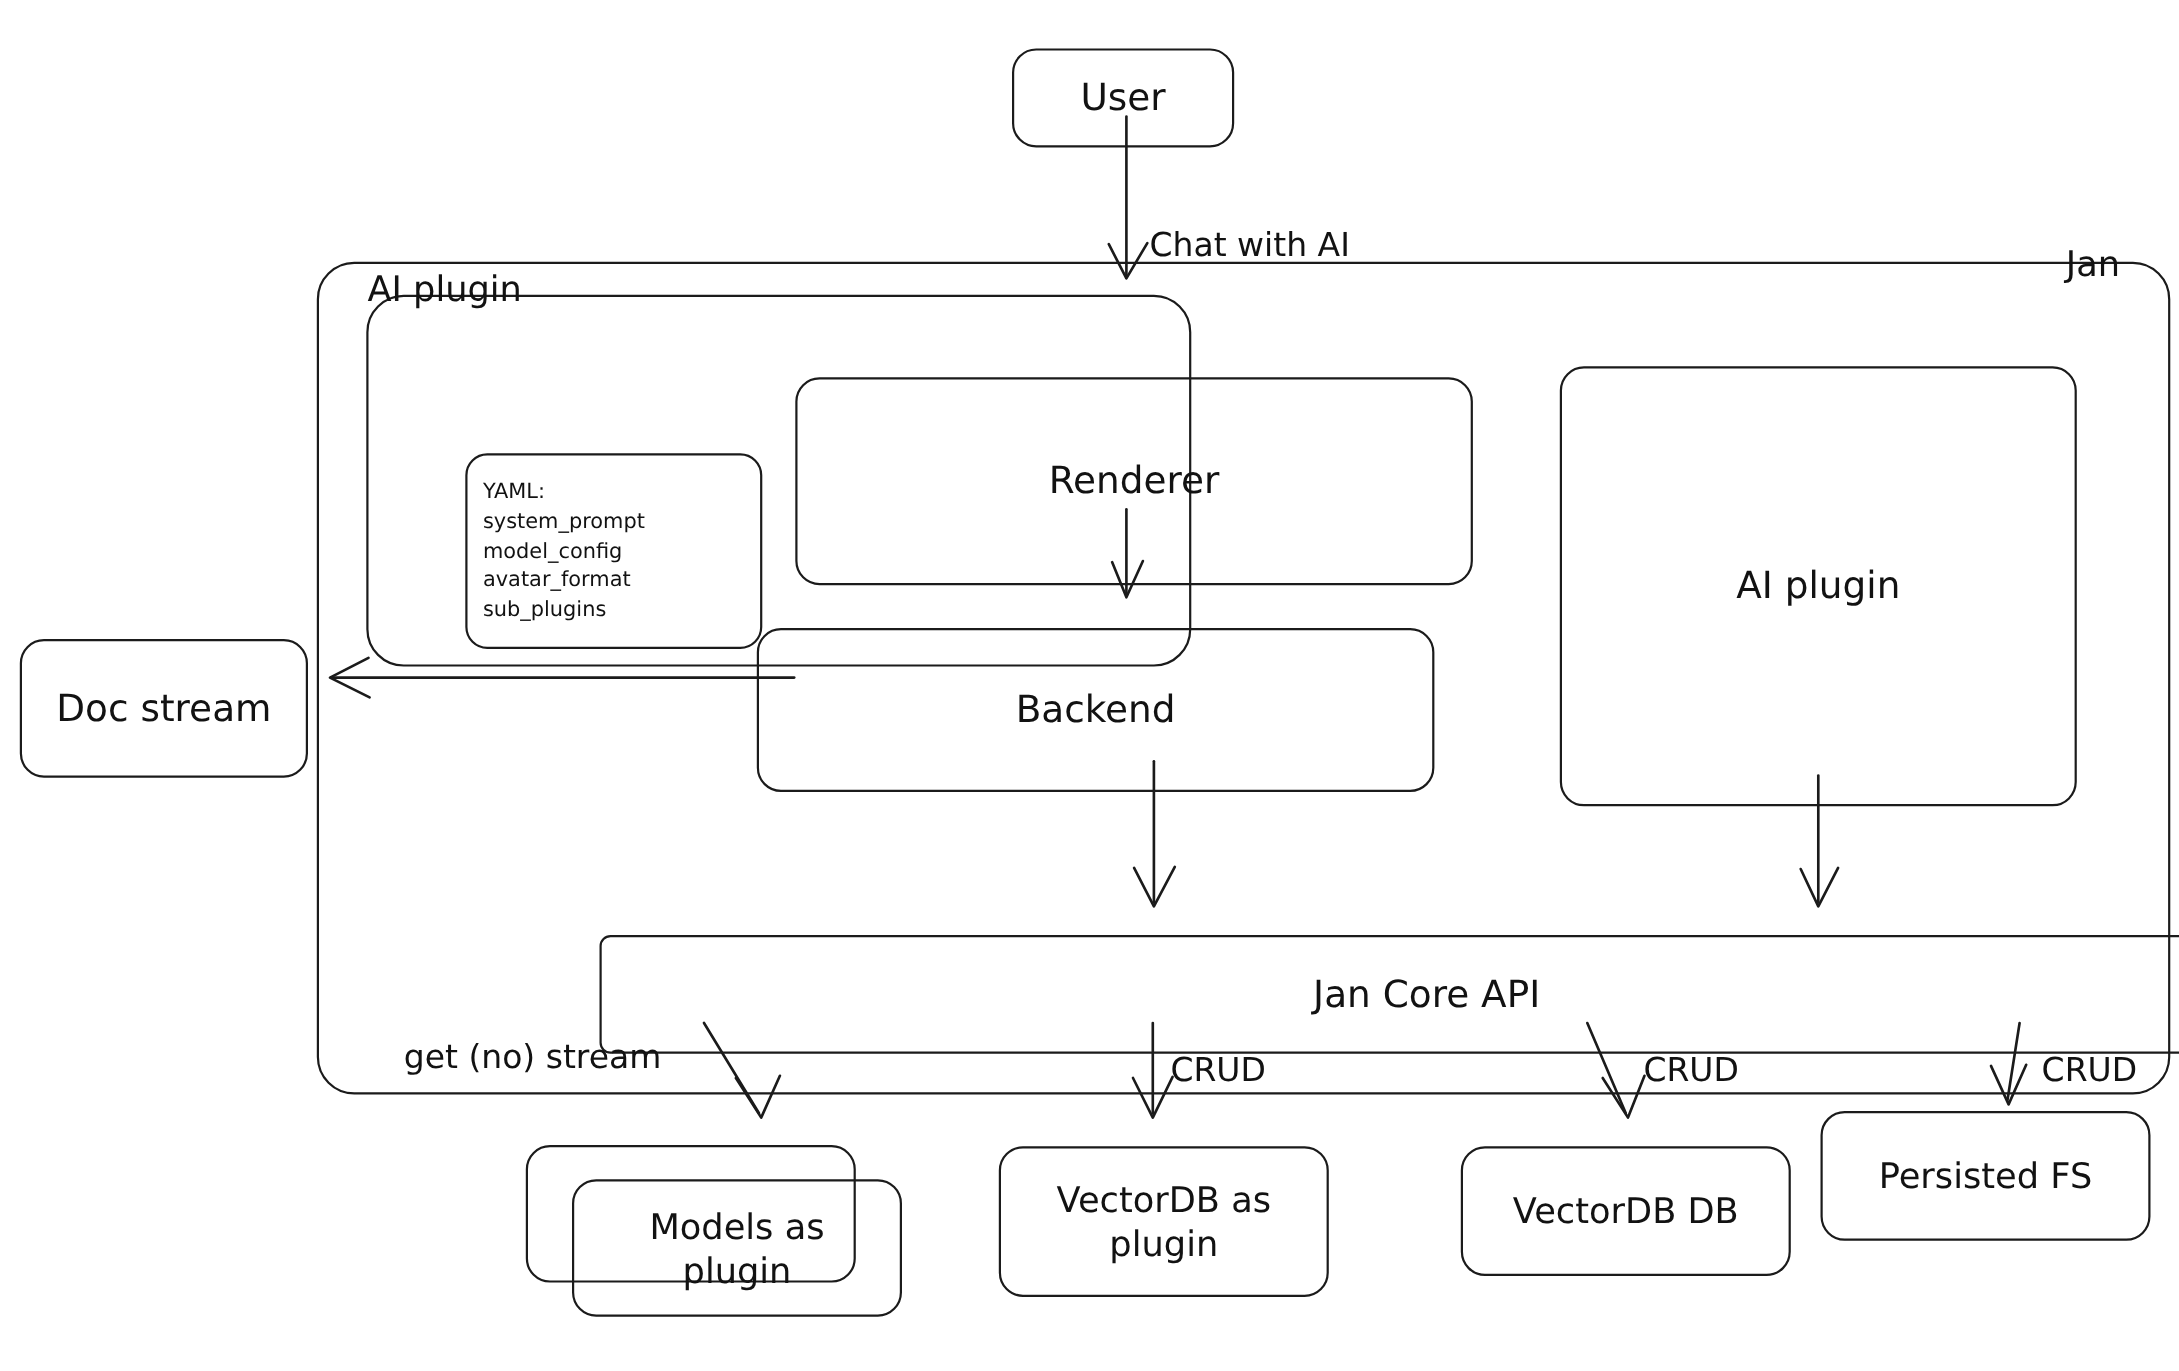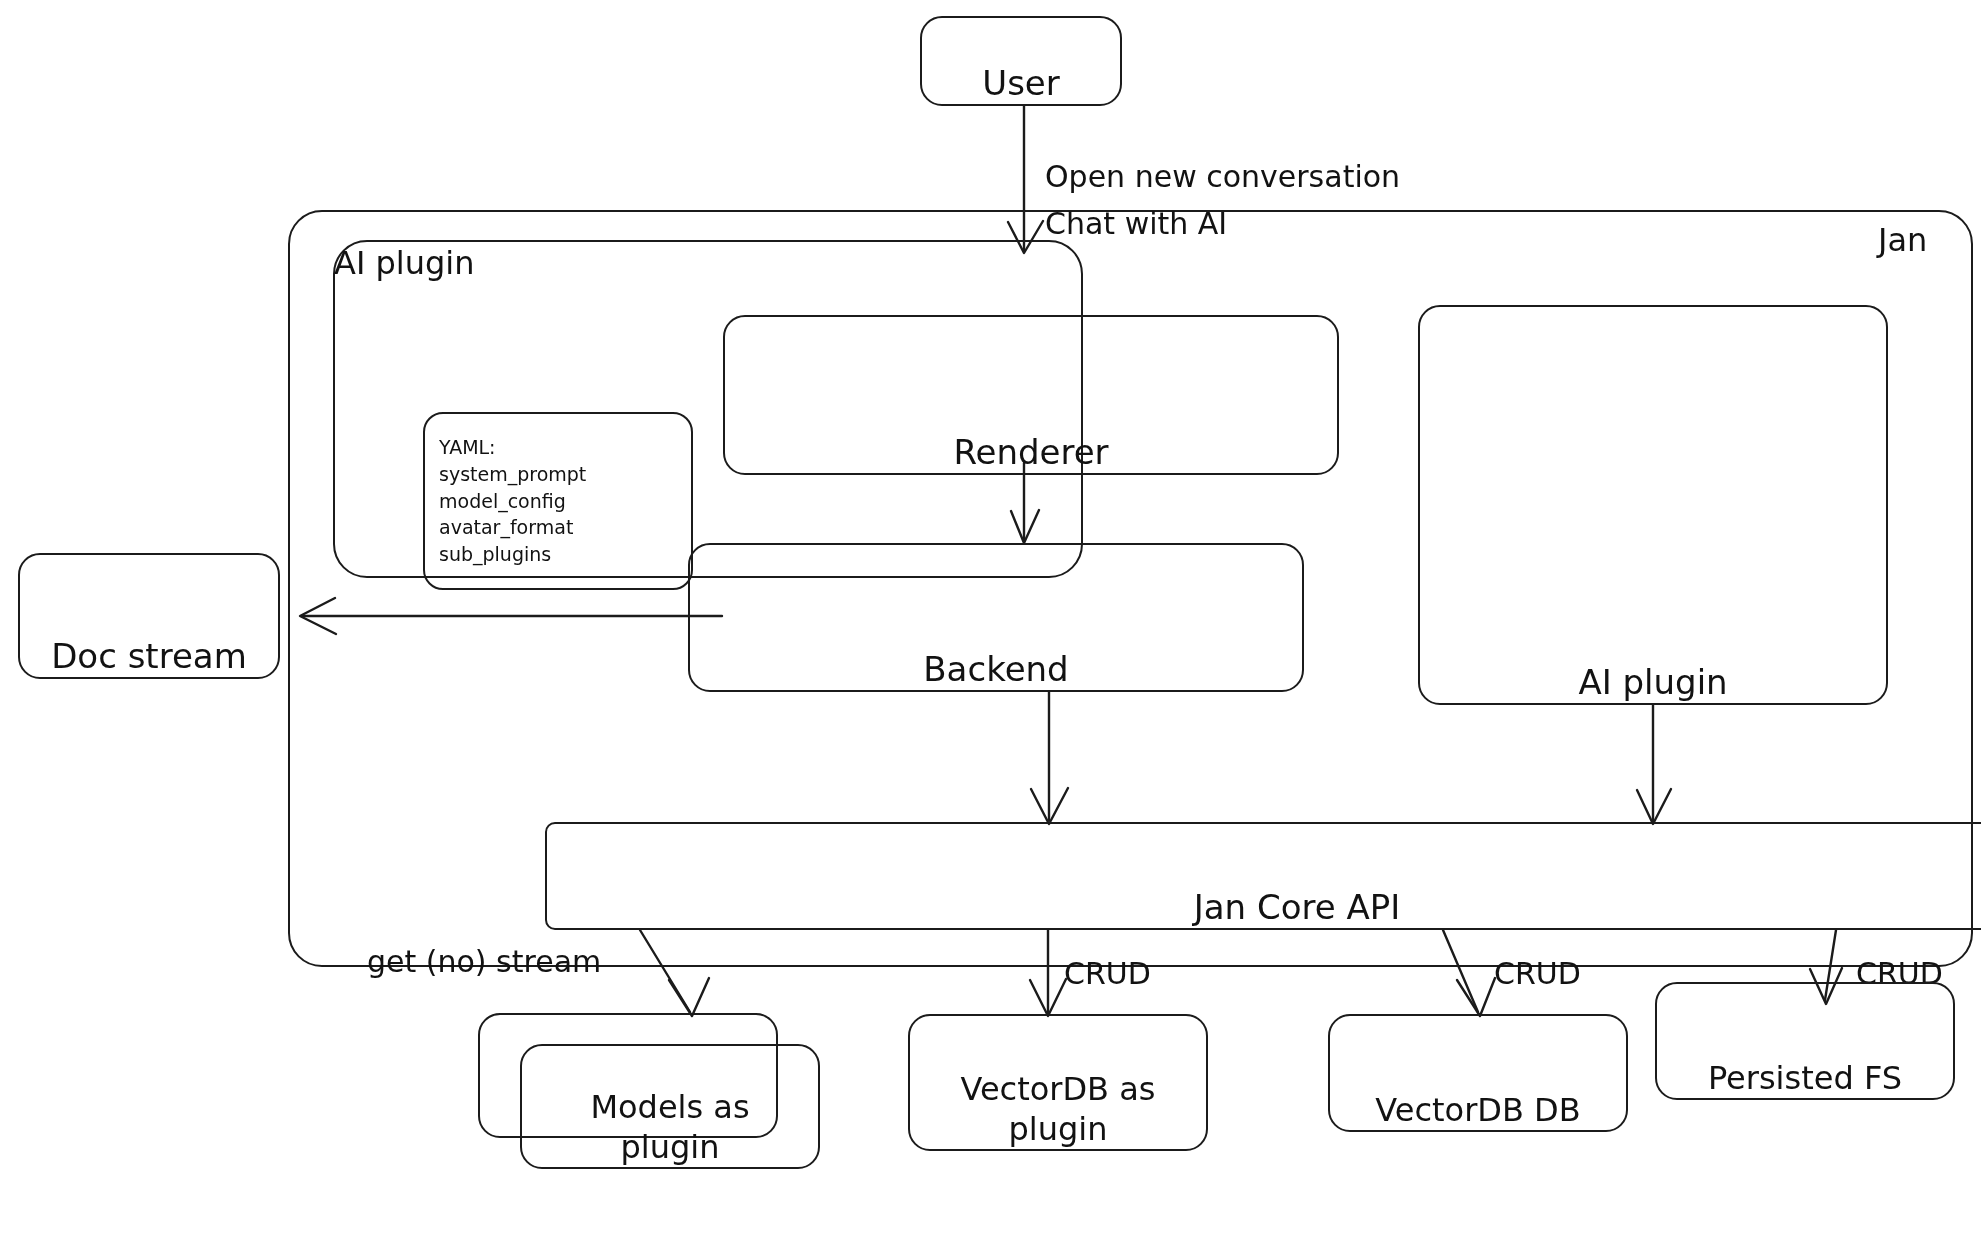--- a/index.html
+++ b/index.html
@@ -17,26 +17,27 @@
     background: #ffffff;
     overflow: hidden;
   }
   .node {
     position: absolute;
     box-sizing: border-box;
     border: 2.5px solid #1b1b1b;
     border-radius: 22px;
     background: transparent;
     display: flex;
-    align-items: flex-end;
+    align-items: center;
     justify-content: center;
     text-align: center;
     color: #121212;
     font-family: "DejaVu Sans", sans-serif;
     line-height: 1.25;
+    margin-top: 28px;
   }
   .container-node {
     border-radius: 34px;
     border-width: 2.5px;
     display: block;
   }
   .label-free {
     position: absolute;
     color: #121212;
     font-family: "DejaVu Sans", sans-serif;
@@ -125,24 +126,23 @@
     <path class="arrow-head" d="M 1457 980 L 1480 1016 L 1495 978"></path>
 
     <path class="edge-path" d="M 1836 930 L 1825 1000"></path>
     <path class="arrow-head" d="M 1810 969 L 1826 1004 L 1842 968"></path>
   </svg>
 
   <div class="node t-34" style="left:920px; top:16px; width:202px; height:90px;">
     <span>User</span>
   </div>
 
-  <span class="label-free t-30" style="left:1045px; top:158px;">Open new conversation</span>
   <span class="label-free t-30" style="left:1045px; top:205px;">Chat with AI</span>
 
-  <div class="node t-34" style="left:723px; top:315px; width:616px; height:160px;">
+  <div class="node t-34" style="left:723px; top:315px; width:616px; height:189px;">
     <span>Renderer</span>
   </div>
 
   <div class="node t-34" style="left:688px; top:543px; width:616px; height:149px;">
     <span>Backend</span>
   </div>
 
   <div class="node t-34" style="left:1418px; top:305px; width:470px; height:400px;">
     <span>AI plugin</span>
   </div>

